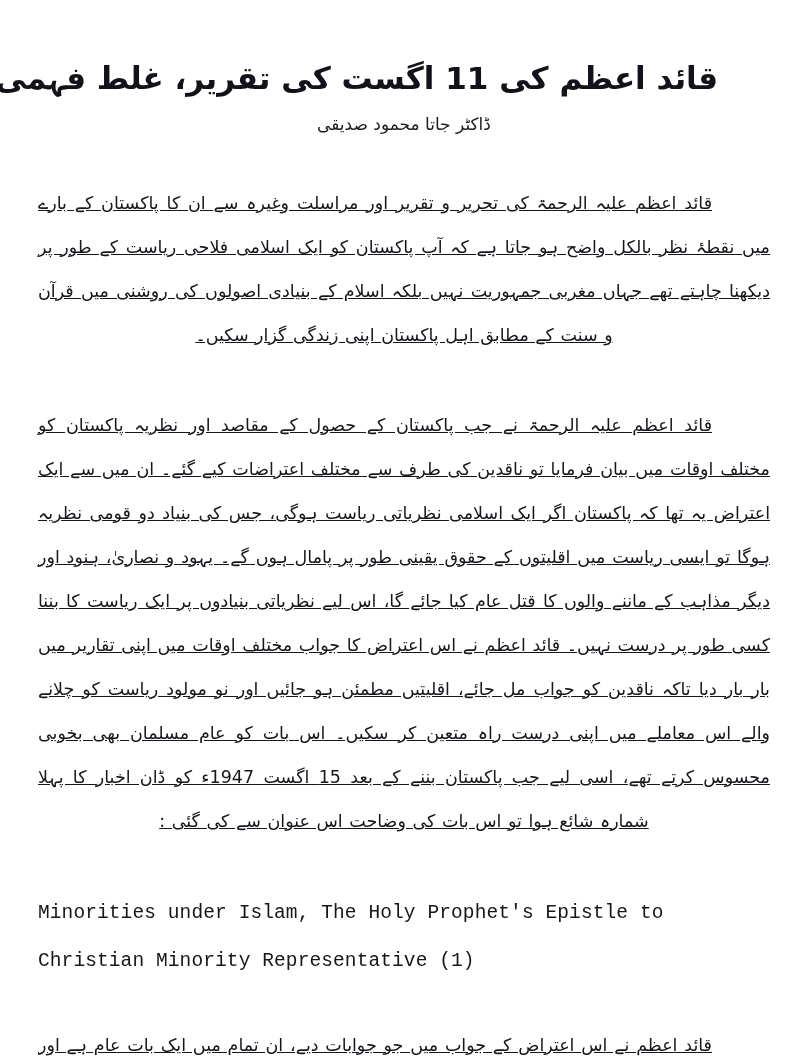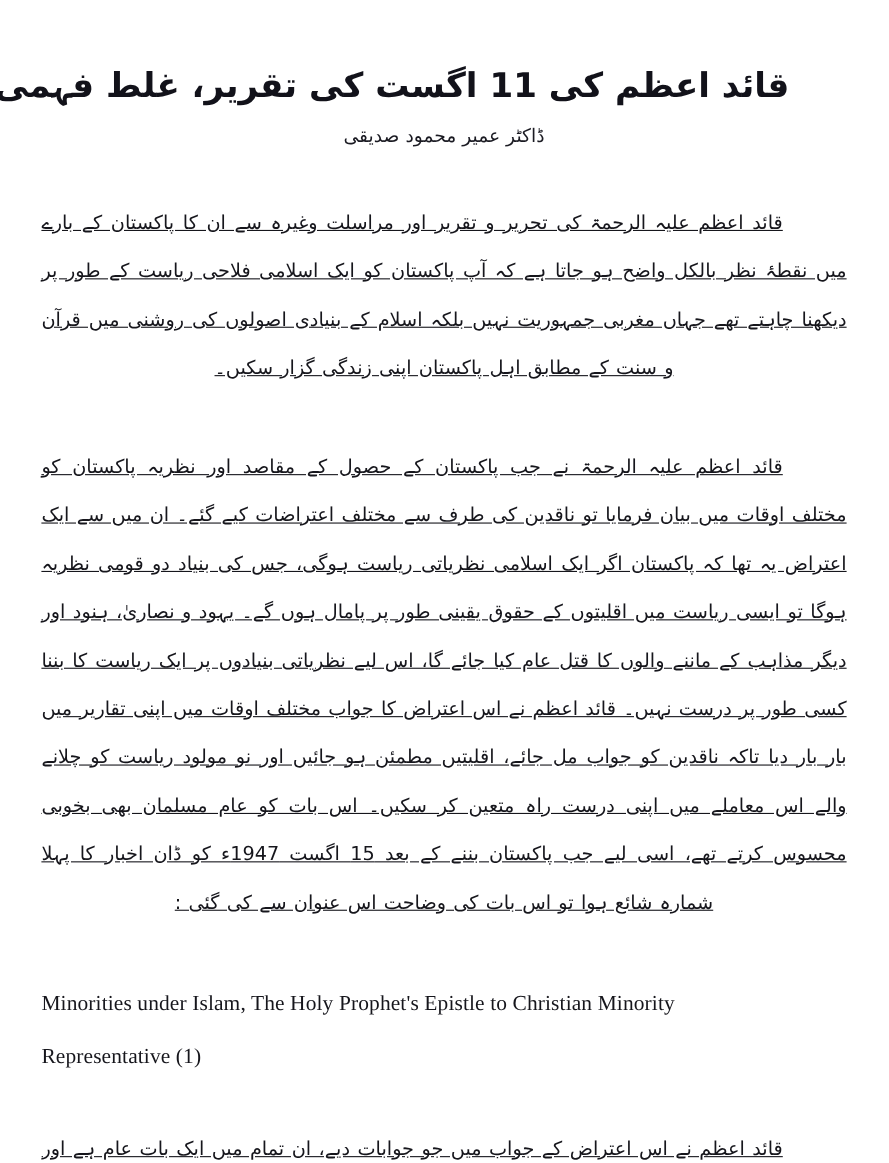--- a/index.html
+++ b/index.html
@@ -78,21 +78,21 @@
     text-indent: 58px;
   }
 
   .para-gap-lg { height: 46px; }
   .para-gap-md { height: 38px; }
 
   .para-english {
     direction: ltr;
     unicode-bidi: isolate;
     text-align: left;
-    font-family: Liberation Serif, serif;
+    font-family: Liberation Mono, monospace;
     font-size: 19.5px;
     font-weight: 400;
     line-height: 48px;
     color: #16161c;
     margin: 0;
     letter-spacing: 0.1px;
     padding-right: 80px;
   }
 
   
@@ -101,21 +101,21 @@
     overflow: hidden;
   }
 </style>
 </head>
 <body>
 
 <div class="page">
 
   <div class="title-block">
     <h1 class="doc-title">قائد اعظم کی 11 اگست کی تقریر، غلط فہمی دور کریں</h1>
-    <div class="doc-author">ڈاکٹر عمیر محمود صدیقی</div>
+    <div class="doc-author">ڈاکٹر جاتا محمود صدیقی</div>
   </div>
 
   <div class="body-area">
 
     <p class="para-urdu indent">قائد اعظم علیہ الرحمۃ کی تحریر و تقریر اور مراسلت وغیرہ سے ان کا پاکستان کے بارے میں نقطۂ نظر بالکل واضح ہو جاتا ہے کہ آپ پاکستان کو ایک اسلامی فلاحی ریاست کے طور پر دیکھنا چاہتے تھے جہاں مغربی جمہوریت نہیں بلکہ اسلام کے بنیادی اصولوں کی روشنی میں قرآن و سنت کے مطابق اہل پاکستان اپنی زندگی گزار سکیں۔</p>
 
     <div class="para-gap-lg"></div>
 
     <p class="para-urdu indent">قائد اعظم علیہ الرحمۃ نے جب پاکستان کے حصول کے مقاصد اور نظریہ پاکستان کو مختلف اوقات میں بیان فرمایا تو ناقدین کی طرف سے مختلف اعتراضات کیے گئے۔ ان میں سے ایک اعتراض یہ تھا کہ پاکستان اگر ایک اسلامی نظریاتی ریاست ہوگی، جس کی بنیاد دو قومی نظریہ ہوگا تو ایسی ریاست میں اقلیتوں کے حقوق یقینی طور پر پامال ہوں گے۔ یہود و نصاریٰ، ہنود اور دیگر مذاہب کے ماننے والوں کا قتل عام کیا جائے گا، اس لیے نظریاتی بنیادوں پر ایک ریاست کا بننا کسی طور پر درست نہیں۔ قائد اعظم نے اس اعتراض کا جواب مختلف اوقات میں اپنی تقاریر میں بار بار دیا تاکہ ناقدین کو جواب مل جائے، اقلیتیں مطمئن ہو جائیں اور نو مولود ریاست کو چلانے والے اس معاملے میں اپنی درست راہ متعین کر سکیں۔ اس بات کو عام مسلمان بھی بخوبی محسوس کرتے تھے، اسی لیے جب پاکستان بننے کے بعد 15 اگست 1947ء کو ڈان اخبار کا پہلا شمارہ شائع ہوا تو اس بات کی وضاحت اس عنوان سے کی گئی :</p>
 

